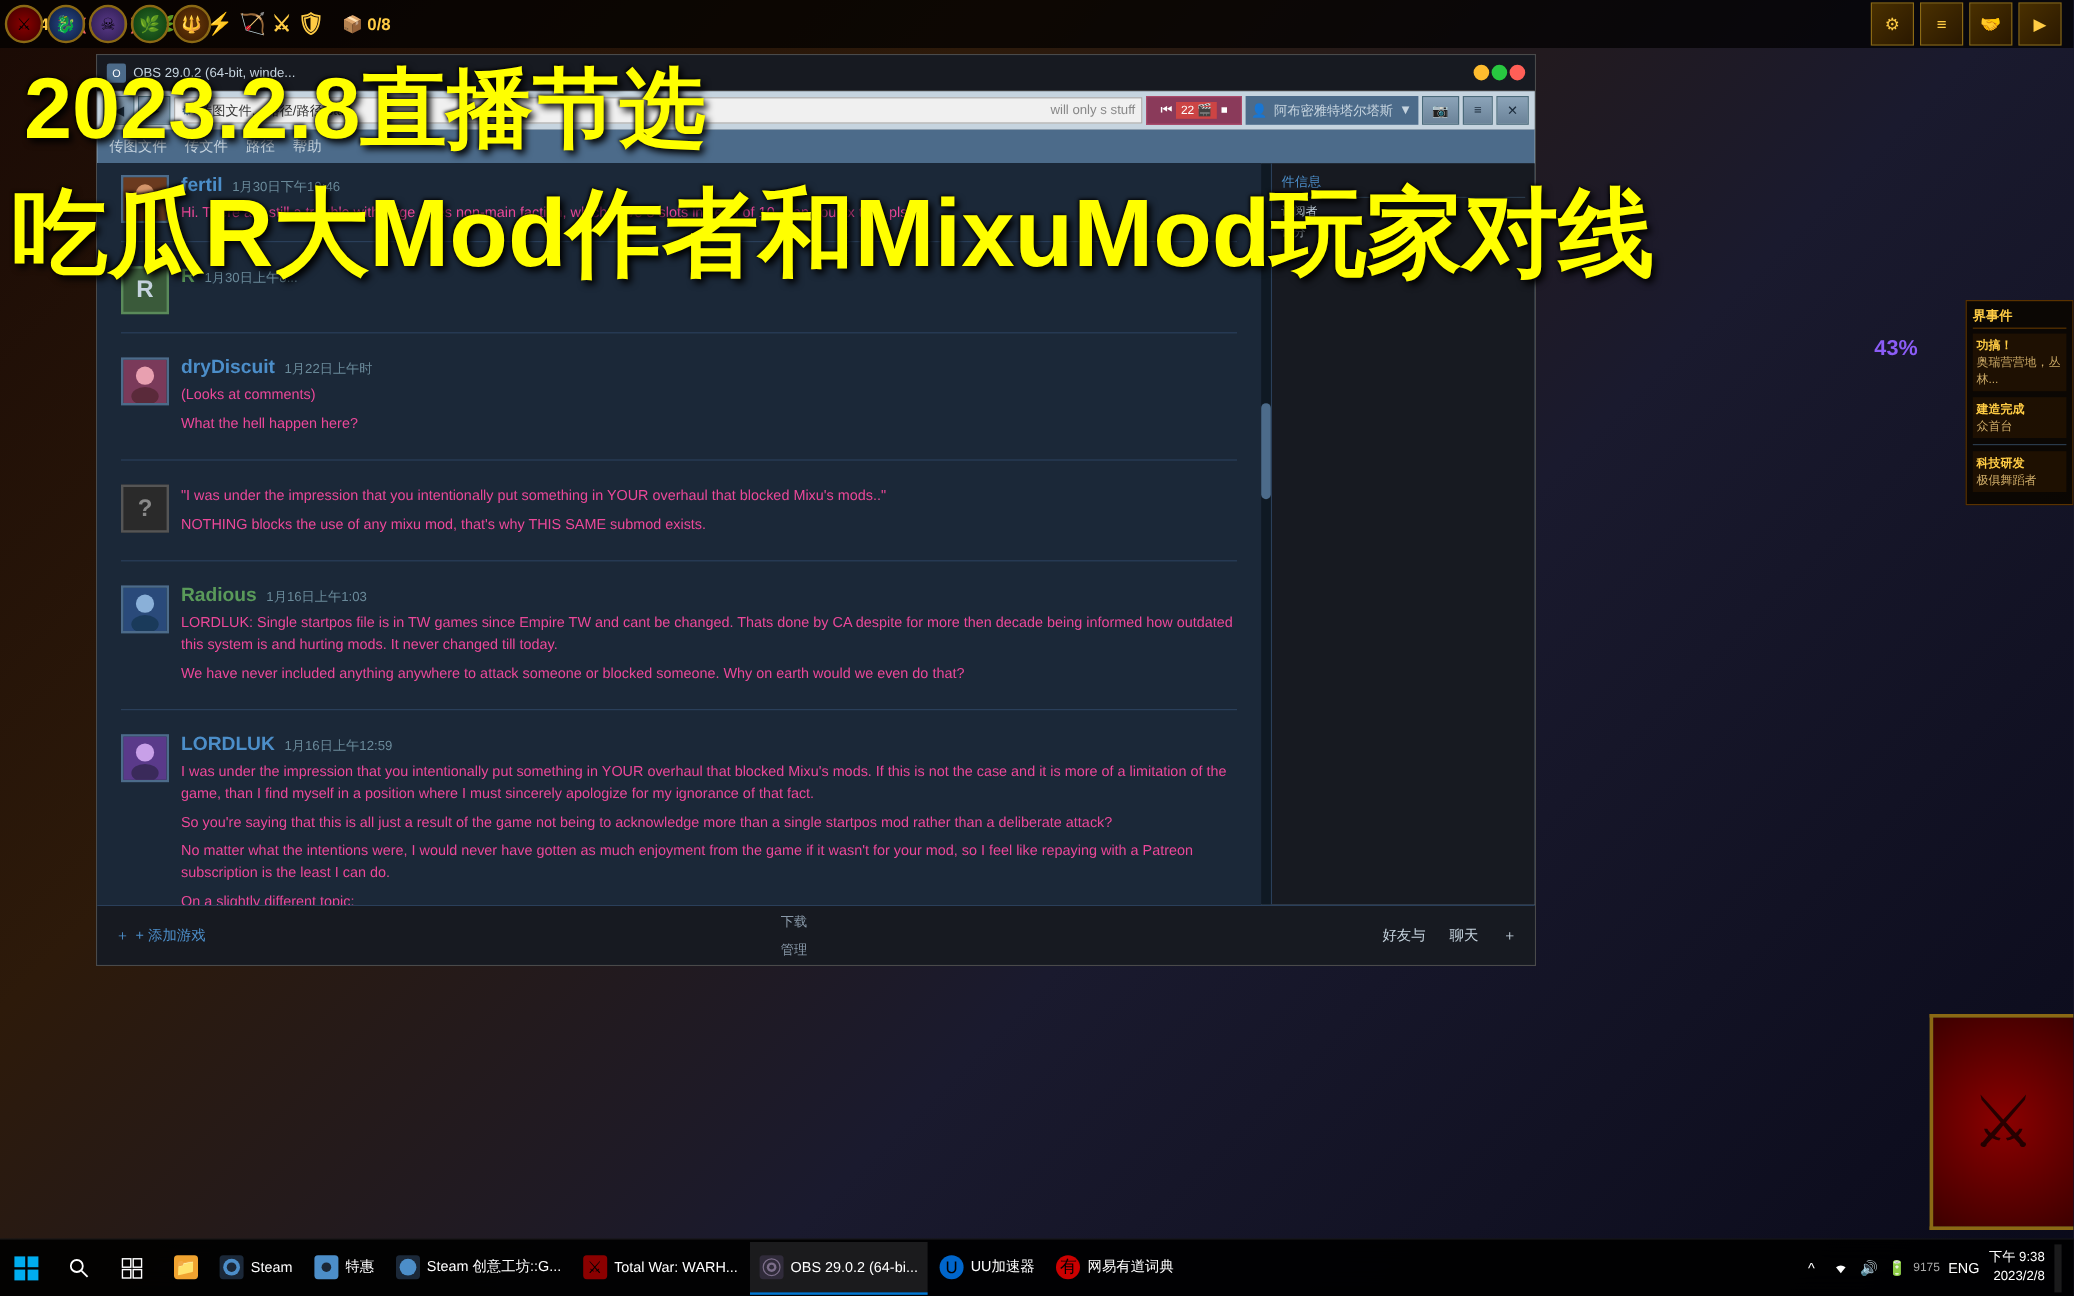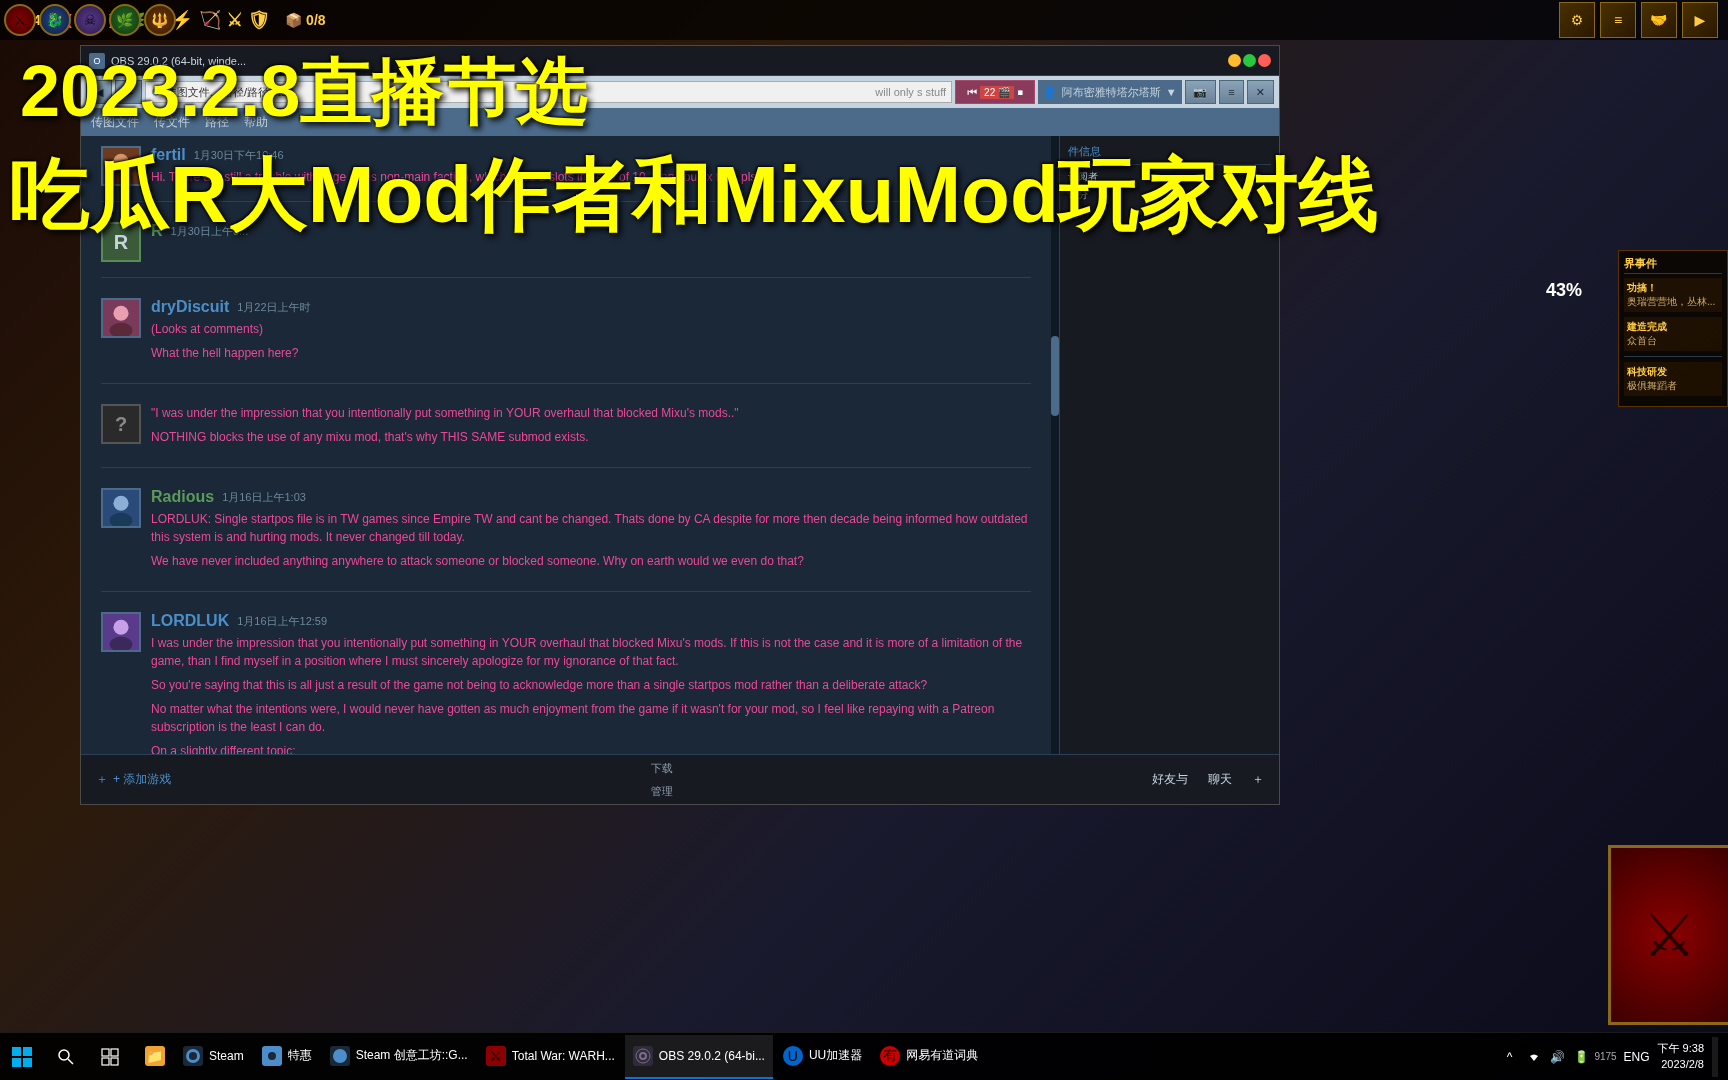--- a/index.html
+++ b/index.html
@@ -59,23 +59,23 @@
       background: linear-gradient(135deg, #4a3000, #2a1800);
       border: 1px solid #8B6914;
       display: flex; align-items: center; justify-content: center;
       color: #ffcc44;
       font-size: 14px;
     }
 
     
     .percent-indicator {
       position: absolute;
-      right: 146px;
+      right: 130px;
       top: 280px;
-      color: #ffffff;
+      color: #8b5cf6;
       font-size: 18px;
       font-weight: bold;
       z-index: 2;
     }
 
     
     .overlay-title {
       position: absolute;
       top: 55px;
       left: 20px;
@@ -464,21 +464,21 @@
       text-align: right;
       line-height: 1.4;
       cursor: pointer;
     }
 
     
     .game-event-panel {
       position: absolute;
       right: 0;
       top: 250px;
-      width: 110px;
+      width: 90px;
       background: rgba(10,5,0,0.9);
       border: 1px solid #5a3200;
       padding: 5px;
       z-index: 3;
       color: #ccaa66;
       font-size: 10px;
     }
 
     .event-title {
       color: #ffcc44;

